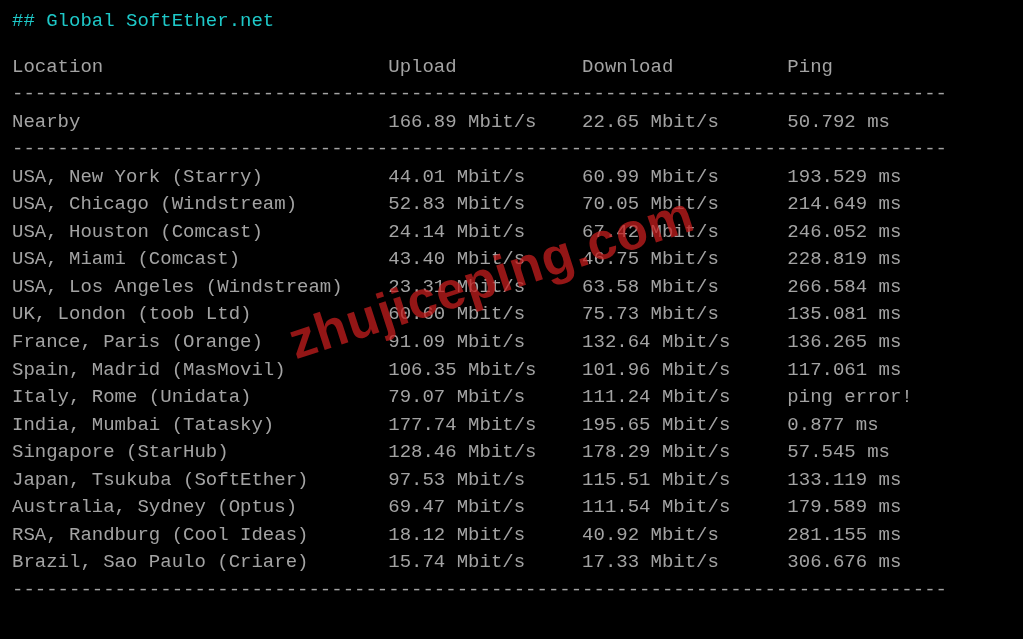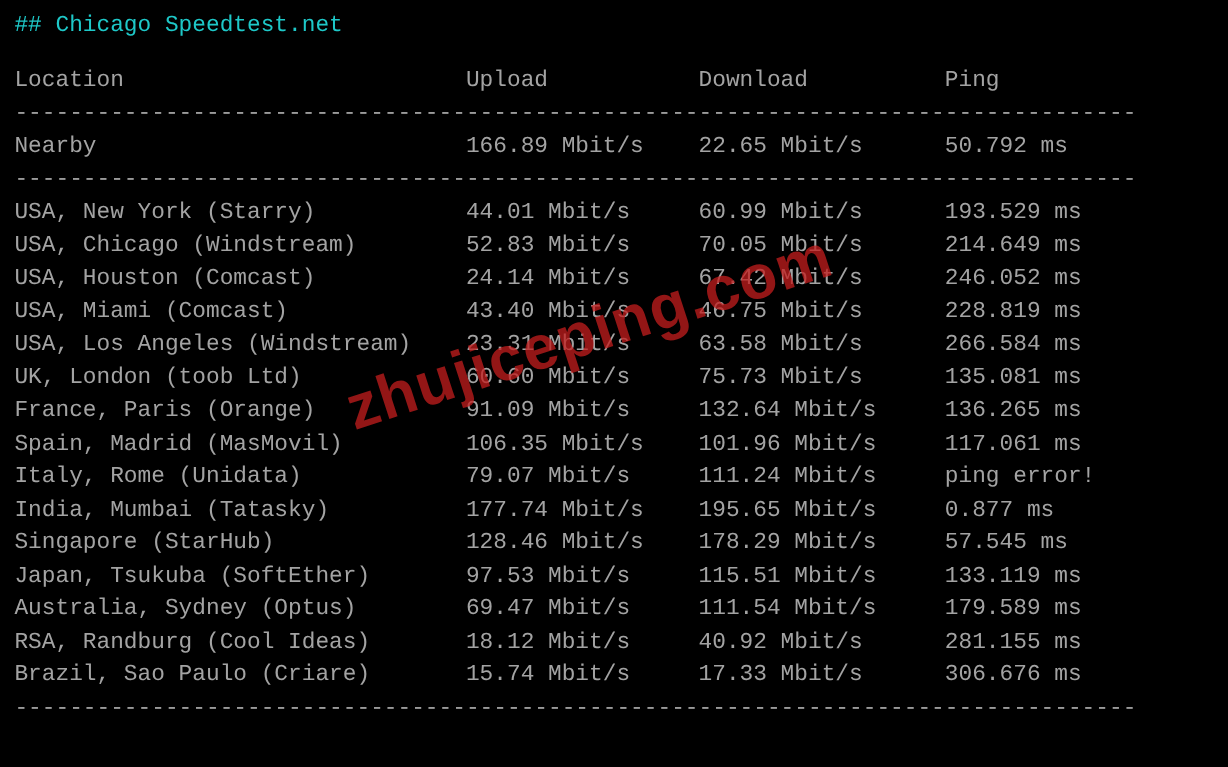--- a/index.html
+++ b/index.html
@@ -37,21 +37,21 @@
       font-family: Arial, sans-serif;
       opacity: 0.75;
       transform: rotate(-18deg);
       pointer-events: none;
       letter-spacing: 1px;
     }
   </style>
 </head>
 <body>
 
-<div class="title">## Chicago Speedtest.net</div>
+<div class="title">## Global SoftEther.net</div>
 
 <div class="table" id="table-output">Location                         Upload           Download          Ping
 ----------------------------------------------------------------------------------
 Nearby                           166.89 Mbit/s    22.65 Mbit/s      50.792 ms
 ----------------------------------------------------------------------------------
 USA, New York (Starry)           44.01 Mbit/s     60.99 Mbit/s      193.529 ms
 USA, Chicago (Windstream)        52.83 Mbit/s     70.05 Mbit/s      214.649 ms
 USA, Houston (Comcast)           24.14 Mbit/s     67.42 Mbit/s      246.052 ms
 USA, Miami (Comcast)             43.40 Mbit/s     46.75 Mbit/s      228.819 ms
 USA, Los Angeles (Windstream)    23.31 Mbit/s     63.58 Mbit/s      266.584 ms

